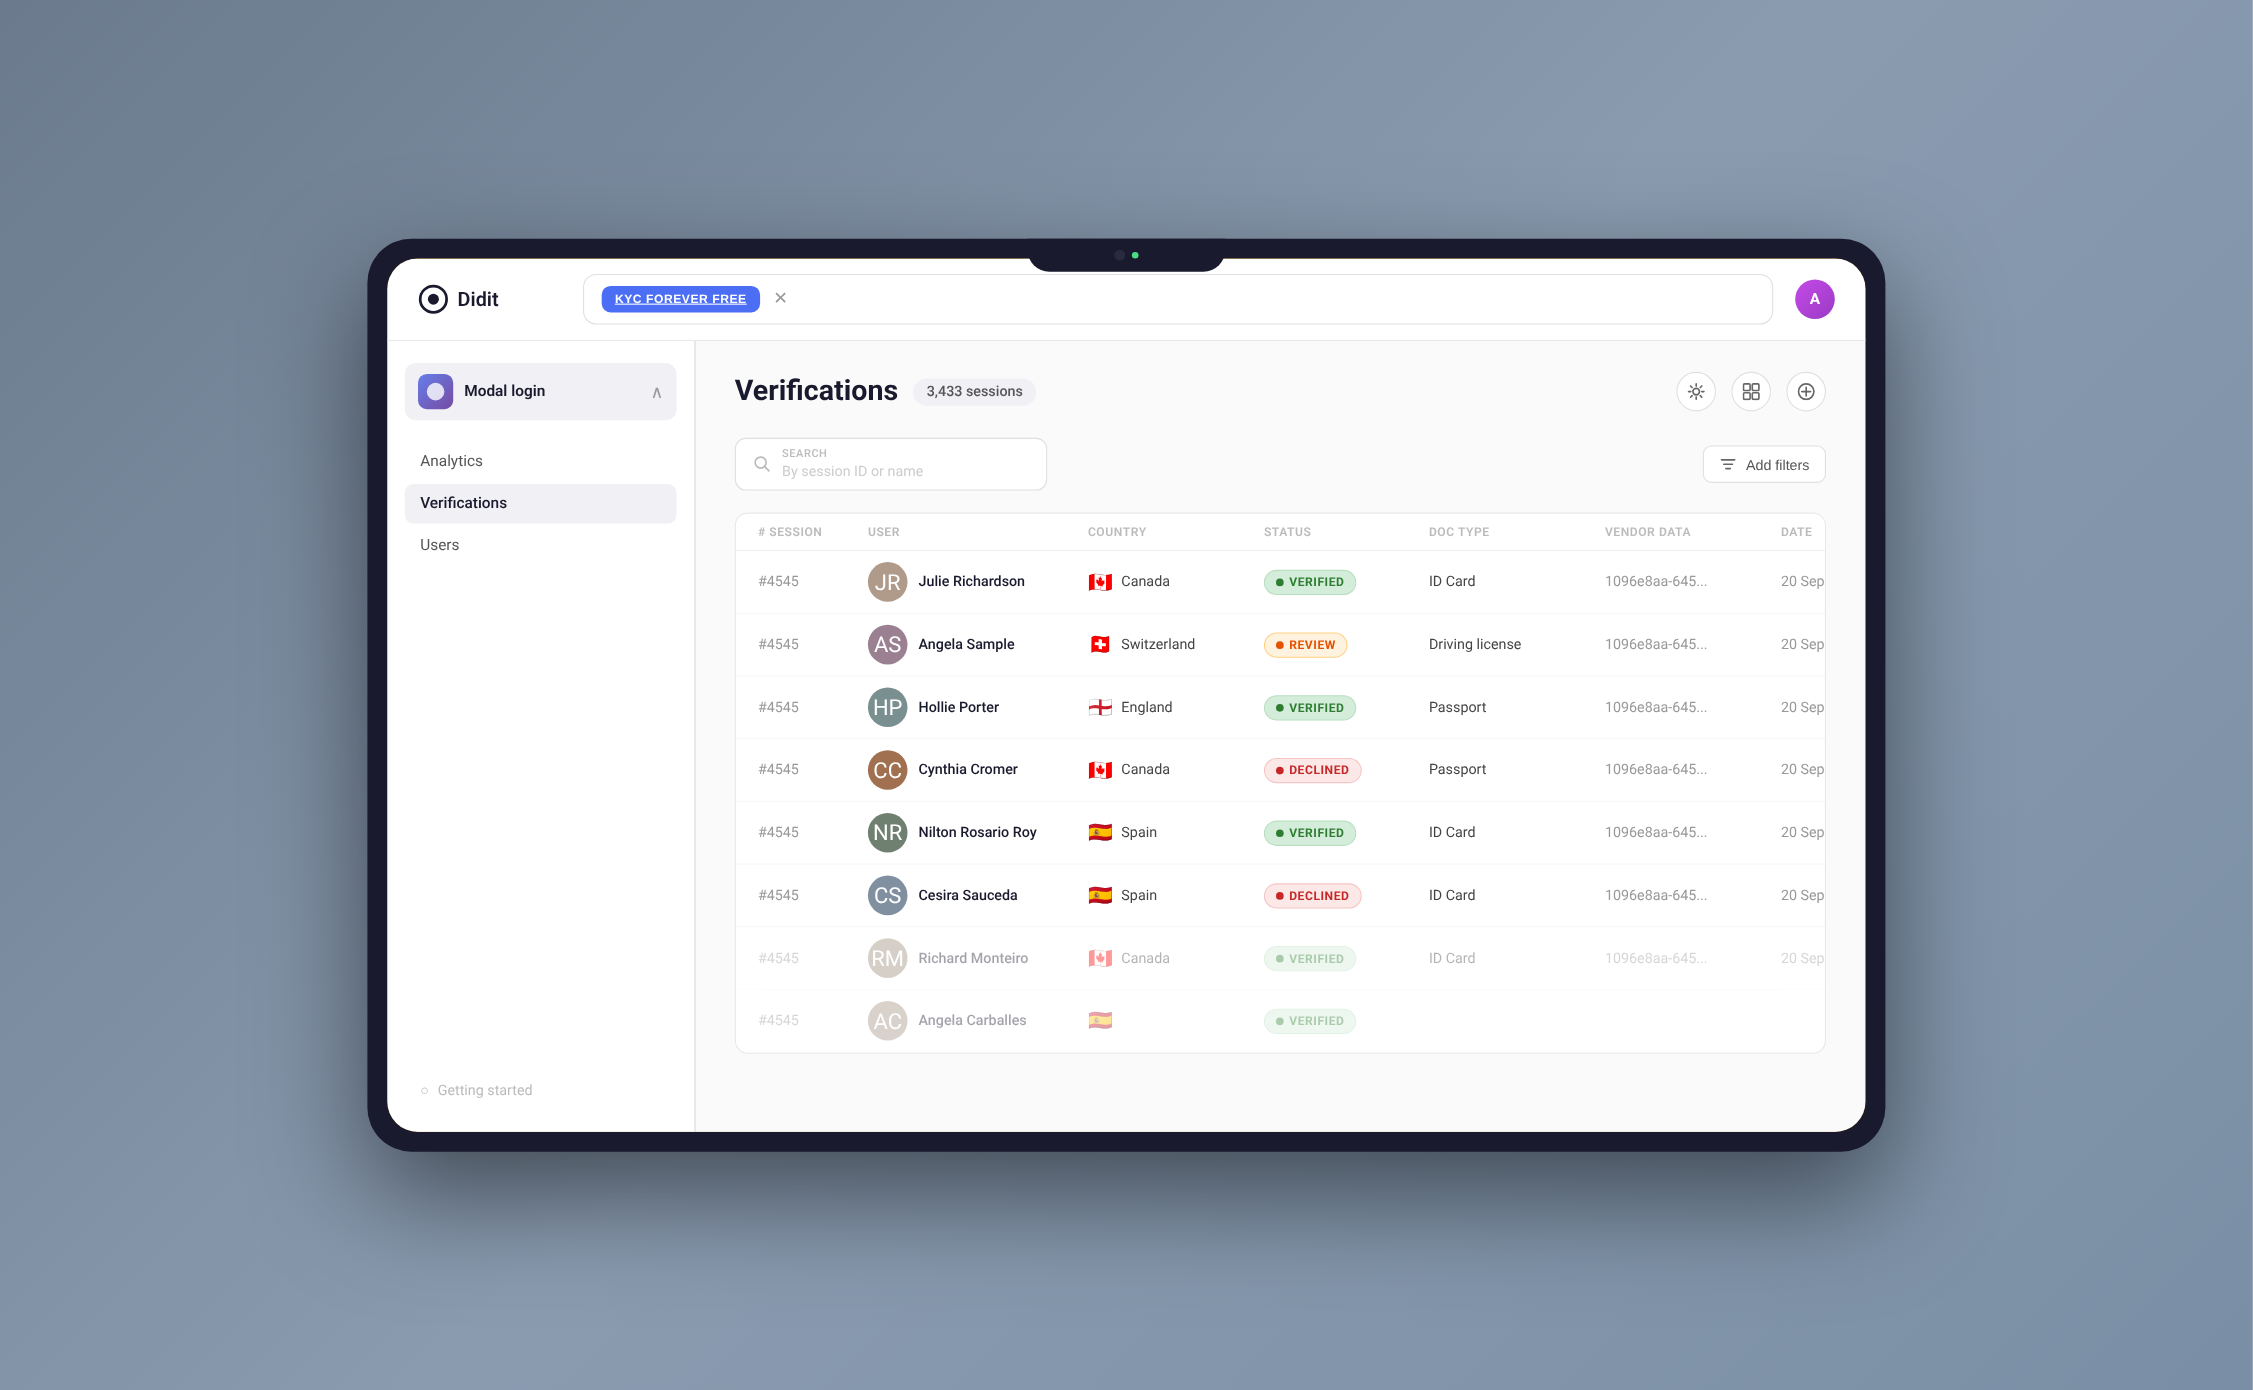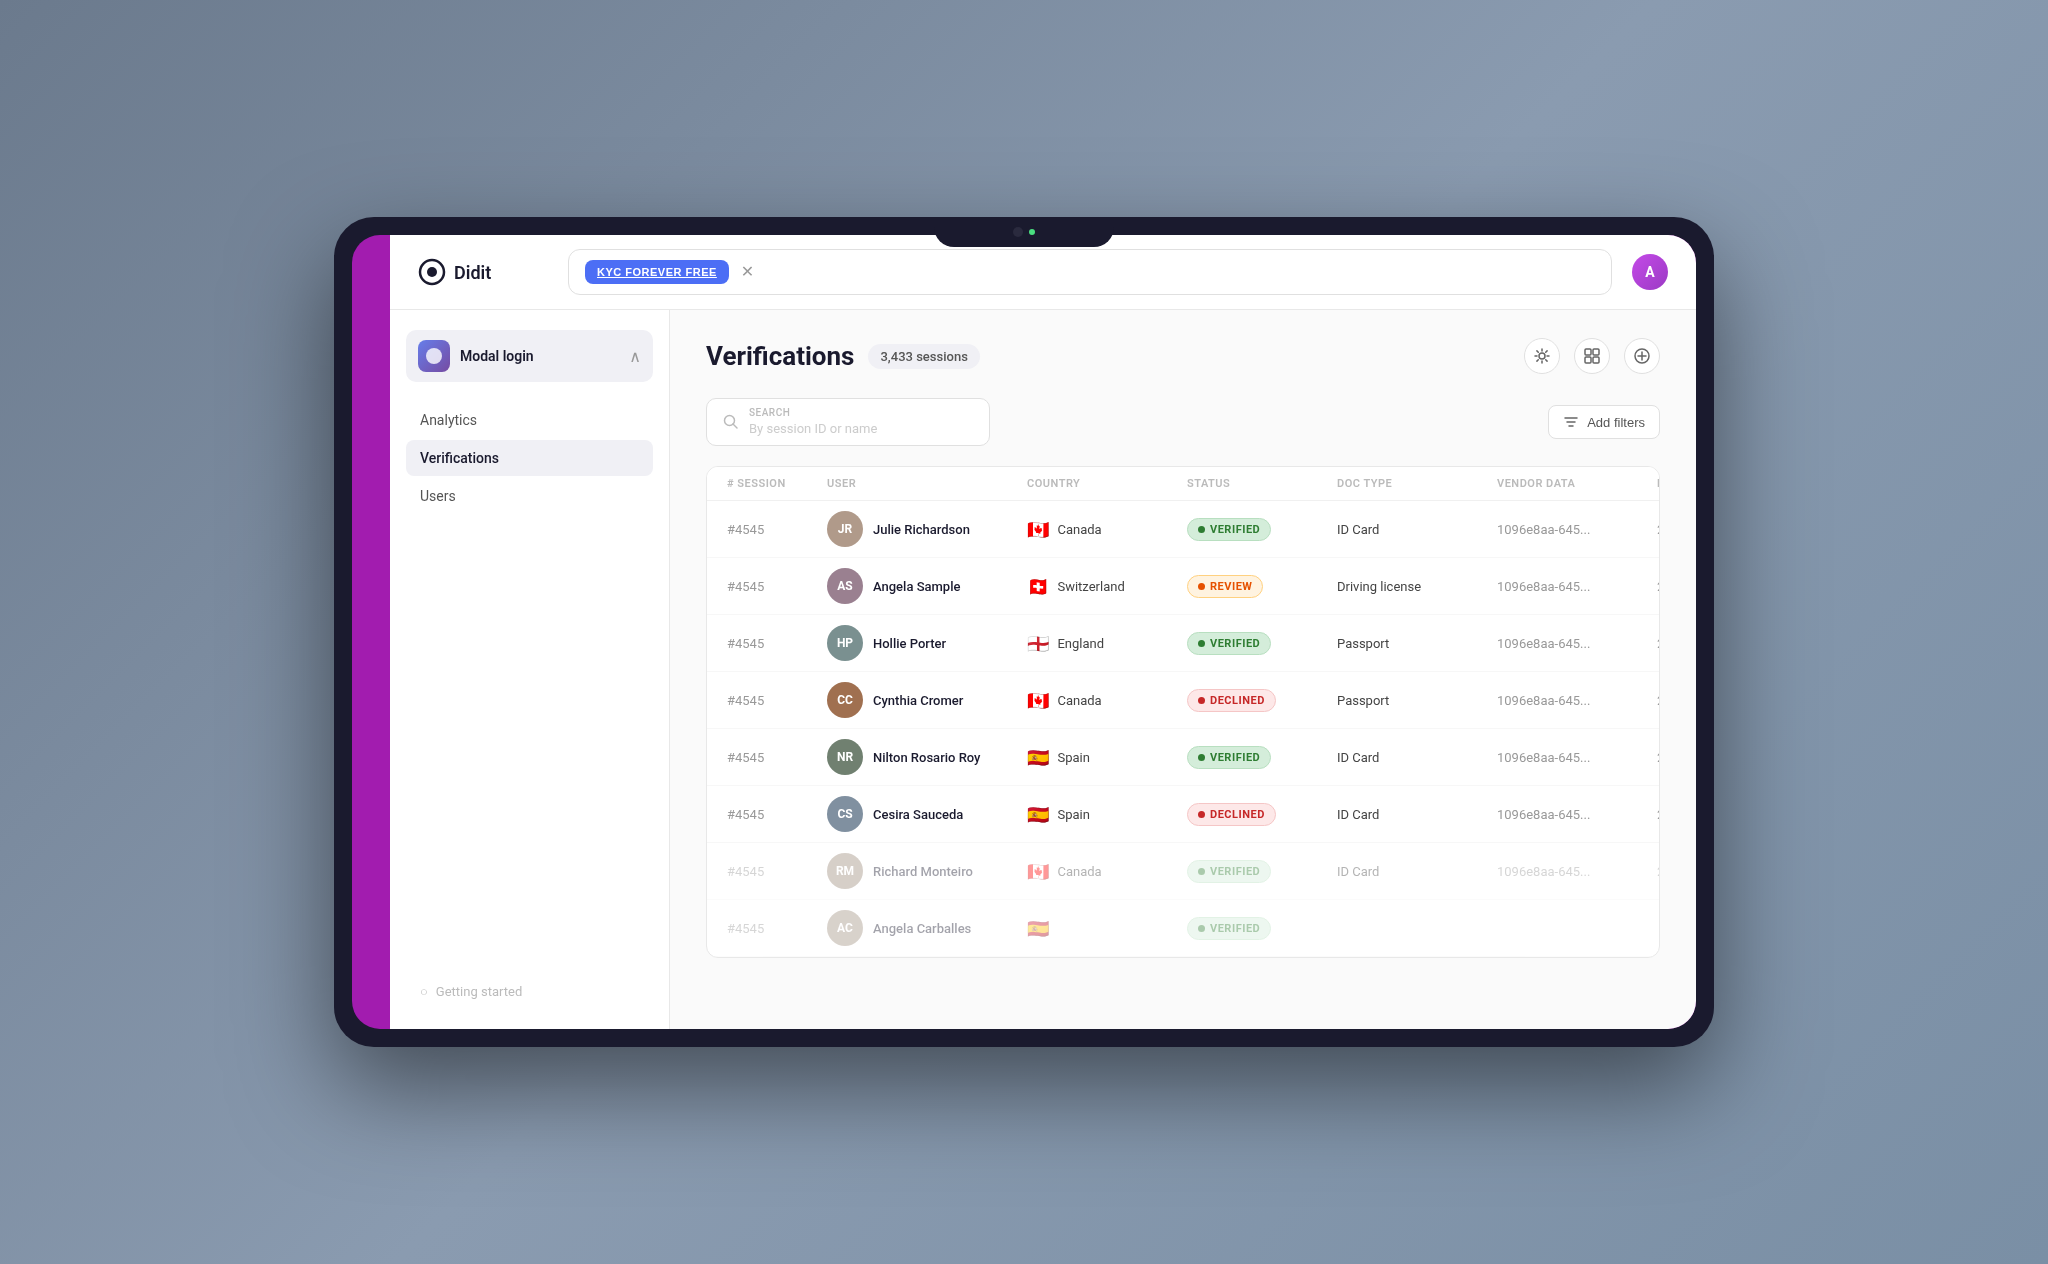--- a/index.html
+++ b/index.html
@@ -41,25 +41,24 @@
       background: #2a2a3e;
       border-radius: 50%;
     }
     .device-light {
       width: 6px;
       height: 6px;
       background: #4ade80;
       border-radius: 50%;
     }
     .device-screen {
-      background: #a21caf;
+      background: #a16207;
       border-radius: 28px;
       overflow: hidden;
       min-height: 784px;
-      padding-left: 38px;
     }
     
     .top-bar {
       background: white;
       padding: 14px 28px;
       display: flex;
       align-items: center;
       gap: 20px;
       border-bottom: 1px solid #e8e8e8;
     }
@@ -343,22 +342,22 @@
     .user-avatar-sm {
       width: 36px;
       height: 36px;
       border-radius: 50%;
       overflow: hidden;
       background: #ddd;
       flex-shrink: 0;
       display: flex;
       align-items: center;
       justify-content: center;
-      font-size: 12px;
-      font-weight: 700;
+      font-size: 20px;
+      font-weight: 400;
       color: white;
     }
     .user-name {
       font-size: 13px;
       font-weight: 500;
       color: #1a1a2e;
     }
     .country-cell {
       display: flex;
       align-items: center;

